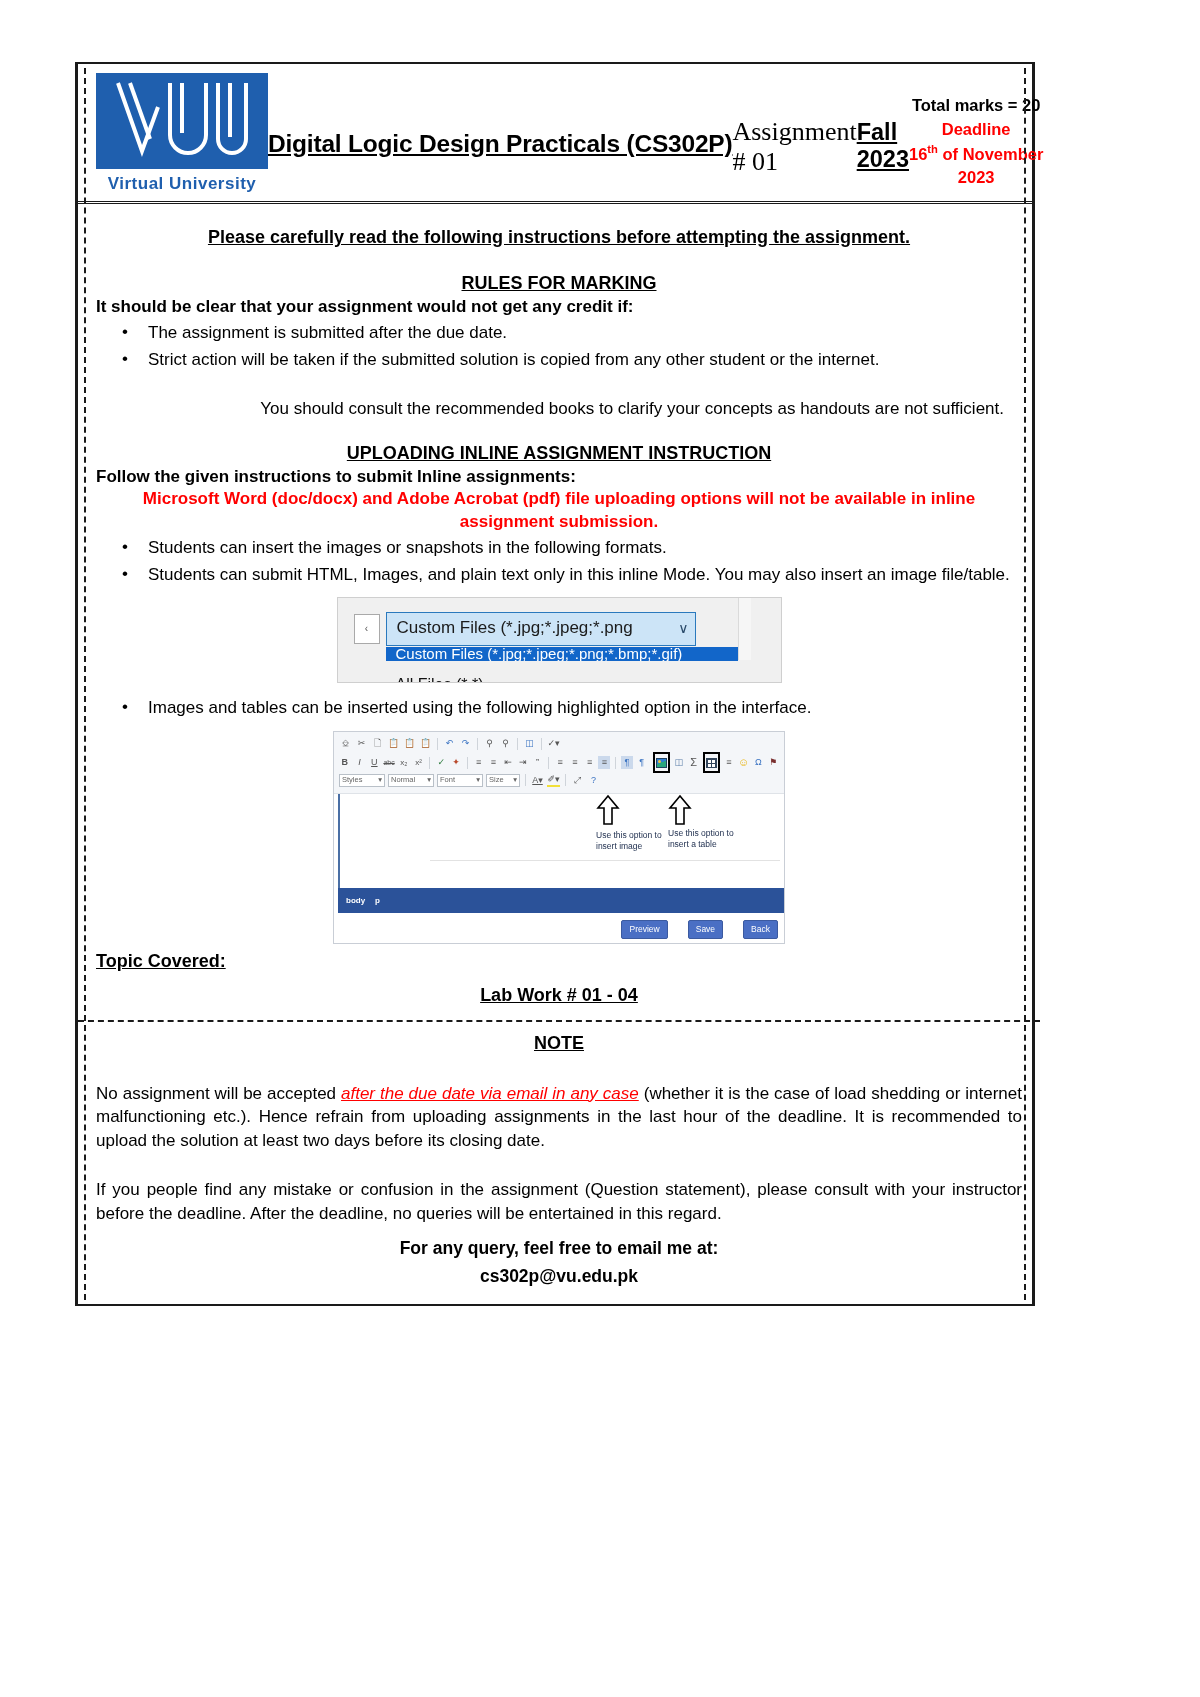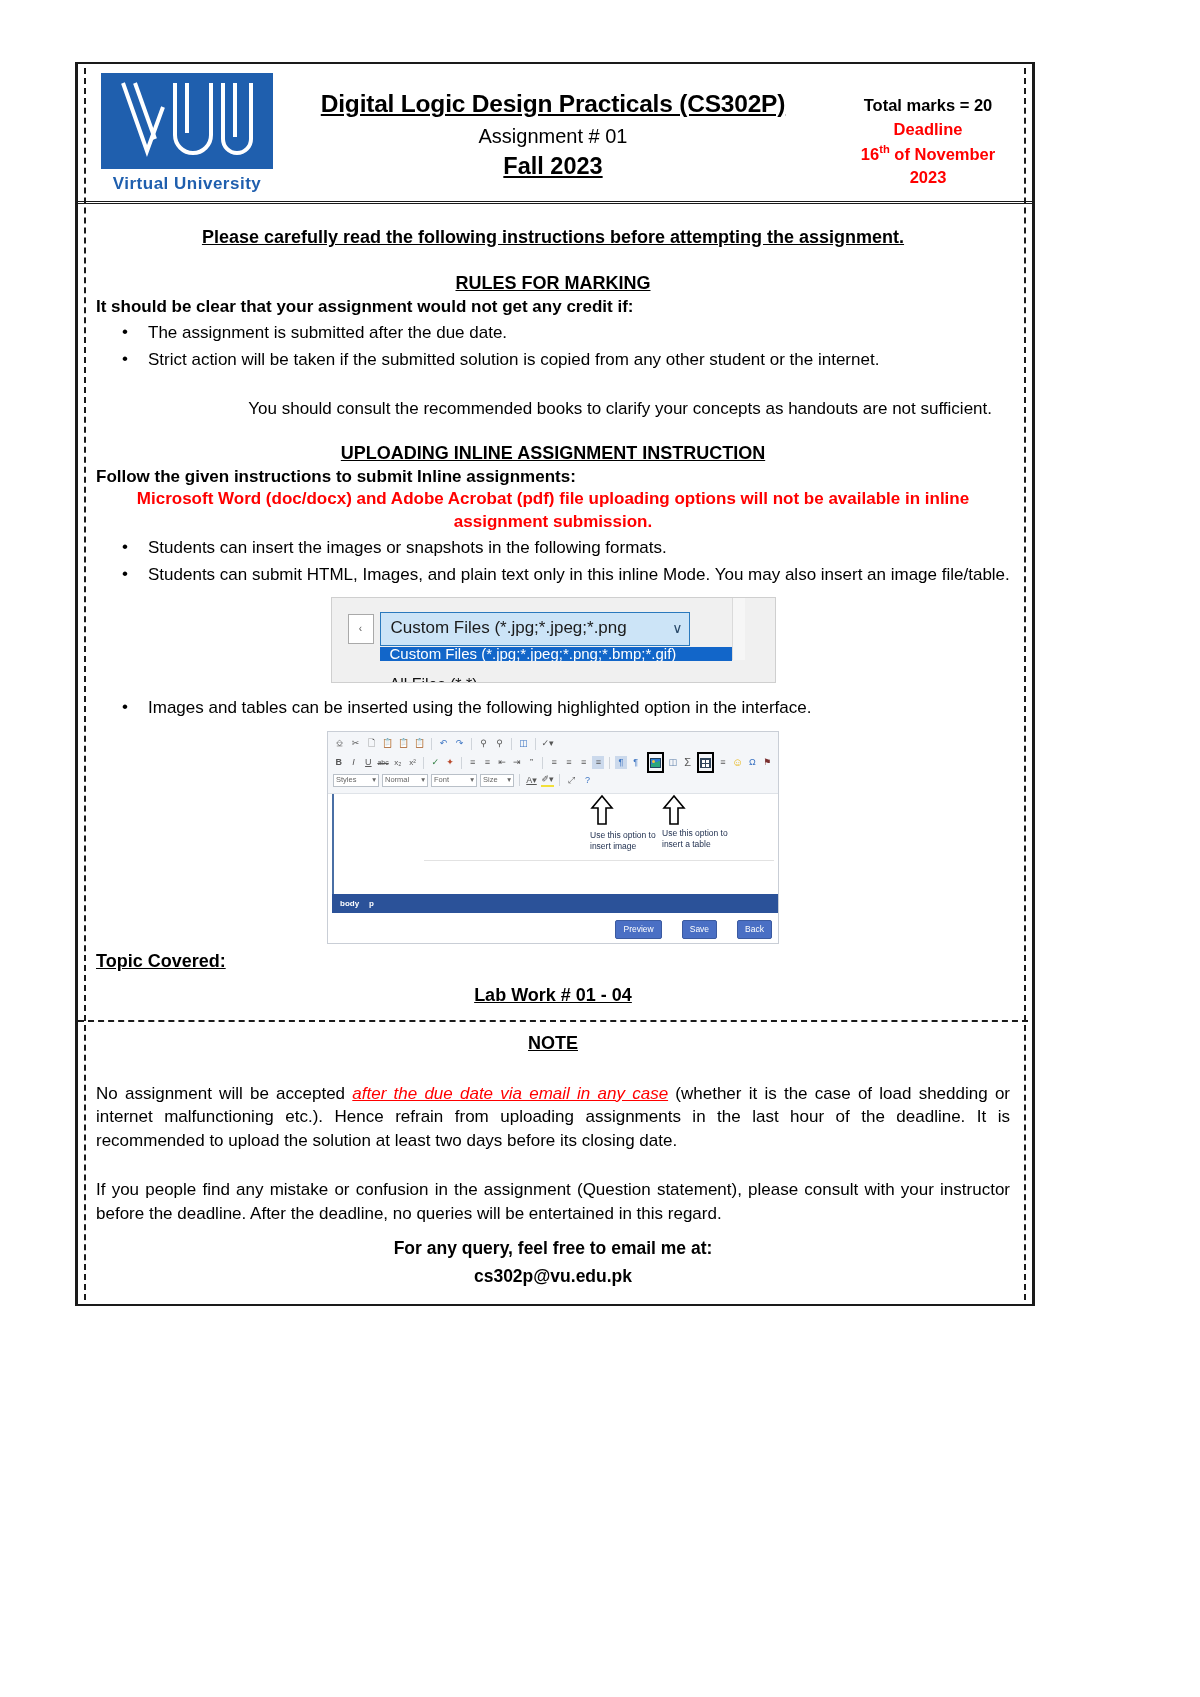--- a/index.html
+++ b/index.html
@@ -63,36 +63,37 @@
     color: #1F5FAE;
     font-weight: bold;
     font-size: 17px;
     letter-spacing: 0.5px;
     font-family: "Liberation Sans", sans-serif;
   }
 
   .title-cell {
     flex: 1;
     display: flex;
-    flex-direction: column;
+    flex-direction: row;
     align-items: center;
     justify-content: flex-start;
     padding-top: 20px;
   }
   .title-main {
     font-size: 24.5px;
     font-weight: bold;
     text-decoration: underline;
     letter-spacing: -0.2px;
     white-space: nowrap;
   }
   .title-sub {
-    font-size: 20px;
+    font-size: 26px;
     font-weight: normal;
     margin-top: 7px;
+    font-family: Liberation Serif, serif;
   }
   .title-term {
     font-size: 23.5px;
     font-weight: bold;
     text-decoration: underline;
     margin-top: 5px;
   }
 
   .meta-cell {
     width: 200px;
@@ -124,21 +125,21 @@
   .meta-year {
     font-size: 16.5px;
     font-weight: bold;
     color: #FF0000;
     margin-top: 4px;
   }
   sup { font-size: 0.68em; vertical-align: super; }
 
   
   .body-area {
-    padding: 22px 22px 10px 18px;
+    padding: 22px 10px 10px 18px;
     font-size: 17px;
     line-height: 1.32;
   }
   .spacer-md { height: 22px; }
 
   .lead {
     text-align: center;
     font-weight: bold;
     font-size: 18px;
     text-decoration: underline;
@@ -317,21 +318,21 @@
   .ann {
     position: absolute;
     font-size: 8.5px;
     color: #1c2c4c;
     line-height: 1.25;
     width: 80px;
   }
   .ed-status {
     position: absolute;
     left: 4px; right: 0; bottom: 30px;
-    height: 19px;
+    height: 25px;
     background: #2B5299;
     color: #fff;
     font-size: 8px;
     font-weight: bold;
     display: flex; align-items: center;
     padding-left: 8px;
     gap: 10px;
   }
   .ed-btns {
     position: absolute;

